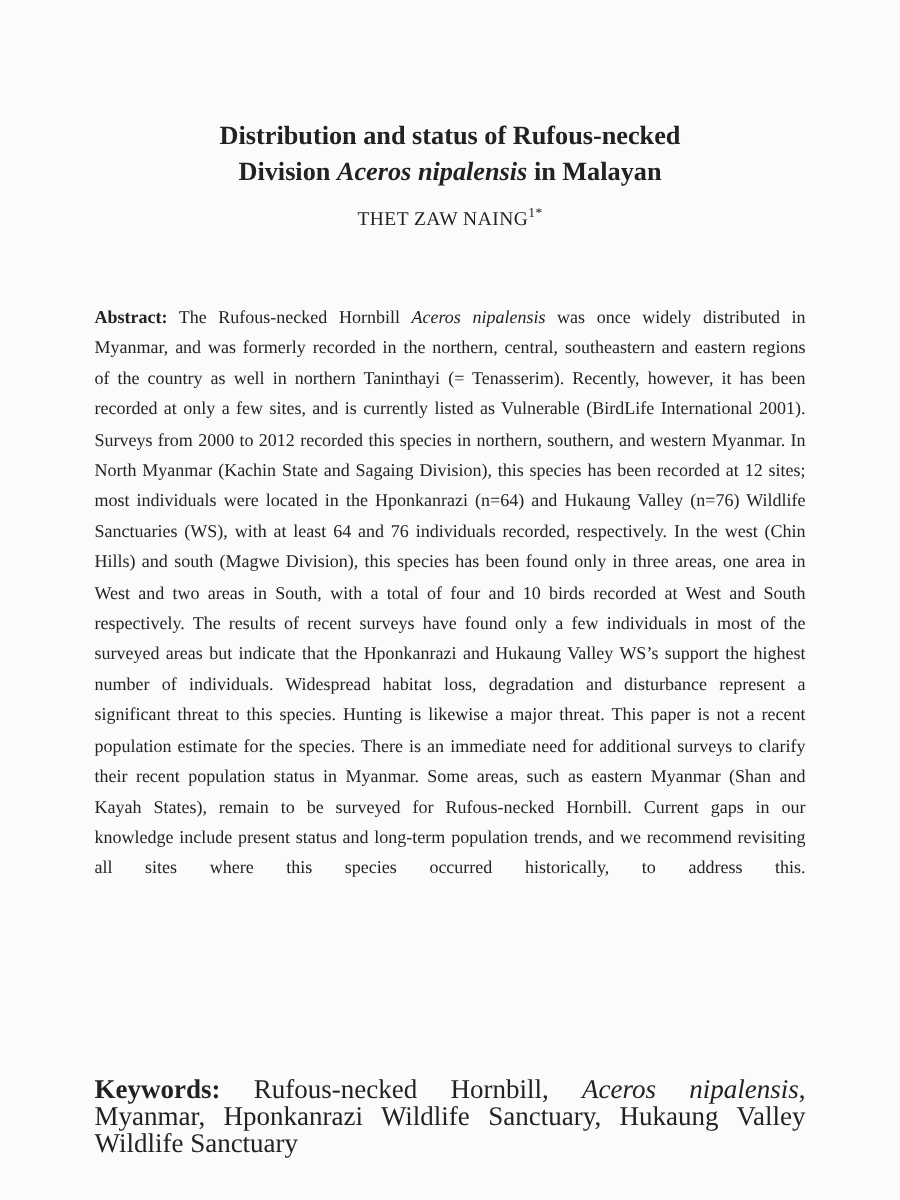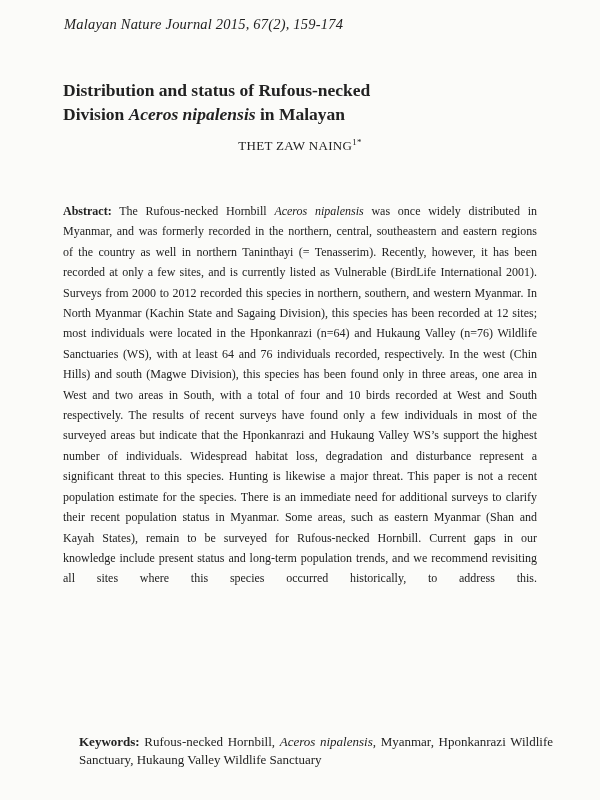--- a/index.html
+++ b/index.html
@@ -26,21 +26,21 @@
     font-size: 14.5px;
     letter-spacing: 0.2px;
     white-space: nowrap;
   }
   .title {
     position: absolute;
     top: 79px;
     left: 63px;
     width: 474px;
     margin: 0;
-    text-align: left;
+    text-align: center;
     font-weight: bold;
     font-size: 17.5px;
     line-height: 23.5px;
   }
   .author {
     position: absolute;
     top: 138px;
     left: 63px;
     width: 474px;
     text-align: center;
@@ -62,34 +62,33 @@
     line-height: 20.4px;
     text-align: justify;
     text-align-last: justify;
     word-spacing: 0.5px;
   }
   .keywords {
     position: absolute;
     top: 717px;
     left: 63px;
     width: 474px;
-    margin: 16px;
-    font-size: 13px;
+    margin: 0;
+    font-size: 18px;
     line-height: 18px;
     text-align: justify;
   }
   .italic { font-style: italic; }
   b { font-weight: bold; }
 </style>
 </head>
 <body>
 
 <div class="page">
 
-  <div class="journal-header">Malayan Nature Journal 2015, 67(2), 159-174</div>
 
   <h1 class="title"><span>Distribution and status of Rufous-necked</span><br><span>Division </span><span class="italic">Aceros nipalensis</span><span> in Malayan</span></h1>
 
   <div class="author"><span>THET ZAW NAING</span><sup>1*</sup></div>
 
   <p class="abstract"><b>Abstract:</b><span> The Rufous-necked Hornbill </span><span class="italic">Aceros nipalensis</span><span> was once widely distributed in Myanmar, and was formerly recorded in the northern, central, southeastern and eastern regions of the country as well in northern Taninthayi (= Tenasserim). Recently, however, it has been recorded at only a few sites, and is currently listed as Vulnerable (BirdLife International 2001). Surveys from 2000 to 2012 recorded this species in northern, southern, and western Myanmar. In North Myanmar (Kachin State and Sagaing Division), this species has been recorded at 12 sites; most individuals were located in the Hponkanrazi (n=64) and Hukaung Valley (n=76) Wildlife Sanctuaries (WS), with at least 64 and 76 individuals recorded, respectively. In the west (Chin Hills) and south (Magwe Division), this species has been found only in three areas, one area in West and two areas in South, with a total of four and 10 birds recorded at West and South respectively. The results of recent surveys have found only a few individuals in most of the surveyed areas but indicate that the Hponkanrazi and Hukaung Valley WS’s support the highest number of individuals. Widespread habitat loss, degradation and disturbance represent a significant threat to this species. Hunting is likewise a major threat. This paper is not a recent population estimate for the species. There is an immediate need for additional surveys to clarify their recent population status in Myanmar. Some areas, such as eastern Myanmar (Shan and Kayah States), remain to be surveyed for Rufous-necked Hornbill. Current gaps in our knowledge include present status and long-term population trends, and we recommend revisiting all sites where this species occurred historically, to address this.</span></p>
 
   <p class="keywords"><b>Keywords:</b><span> Rufous-necked Hornbill, </span><span class="italic">Aceros nipalensis</span><span>, Myanmar, Hponkanrazi Wildlife Sanctuary, Hukaung Valley Wildlife Sanctuary</span></p>
 
 </div>

